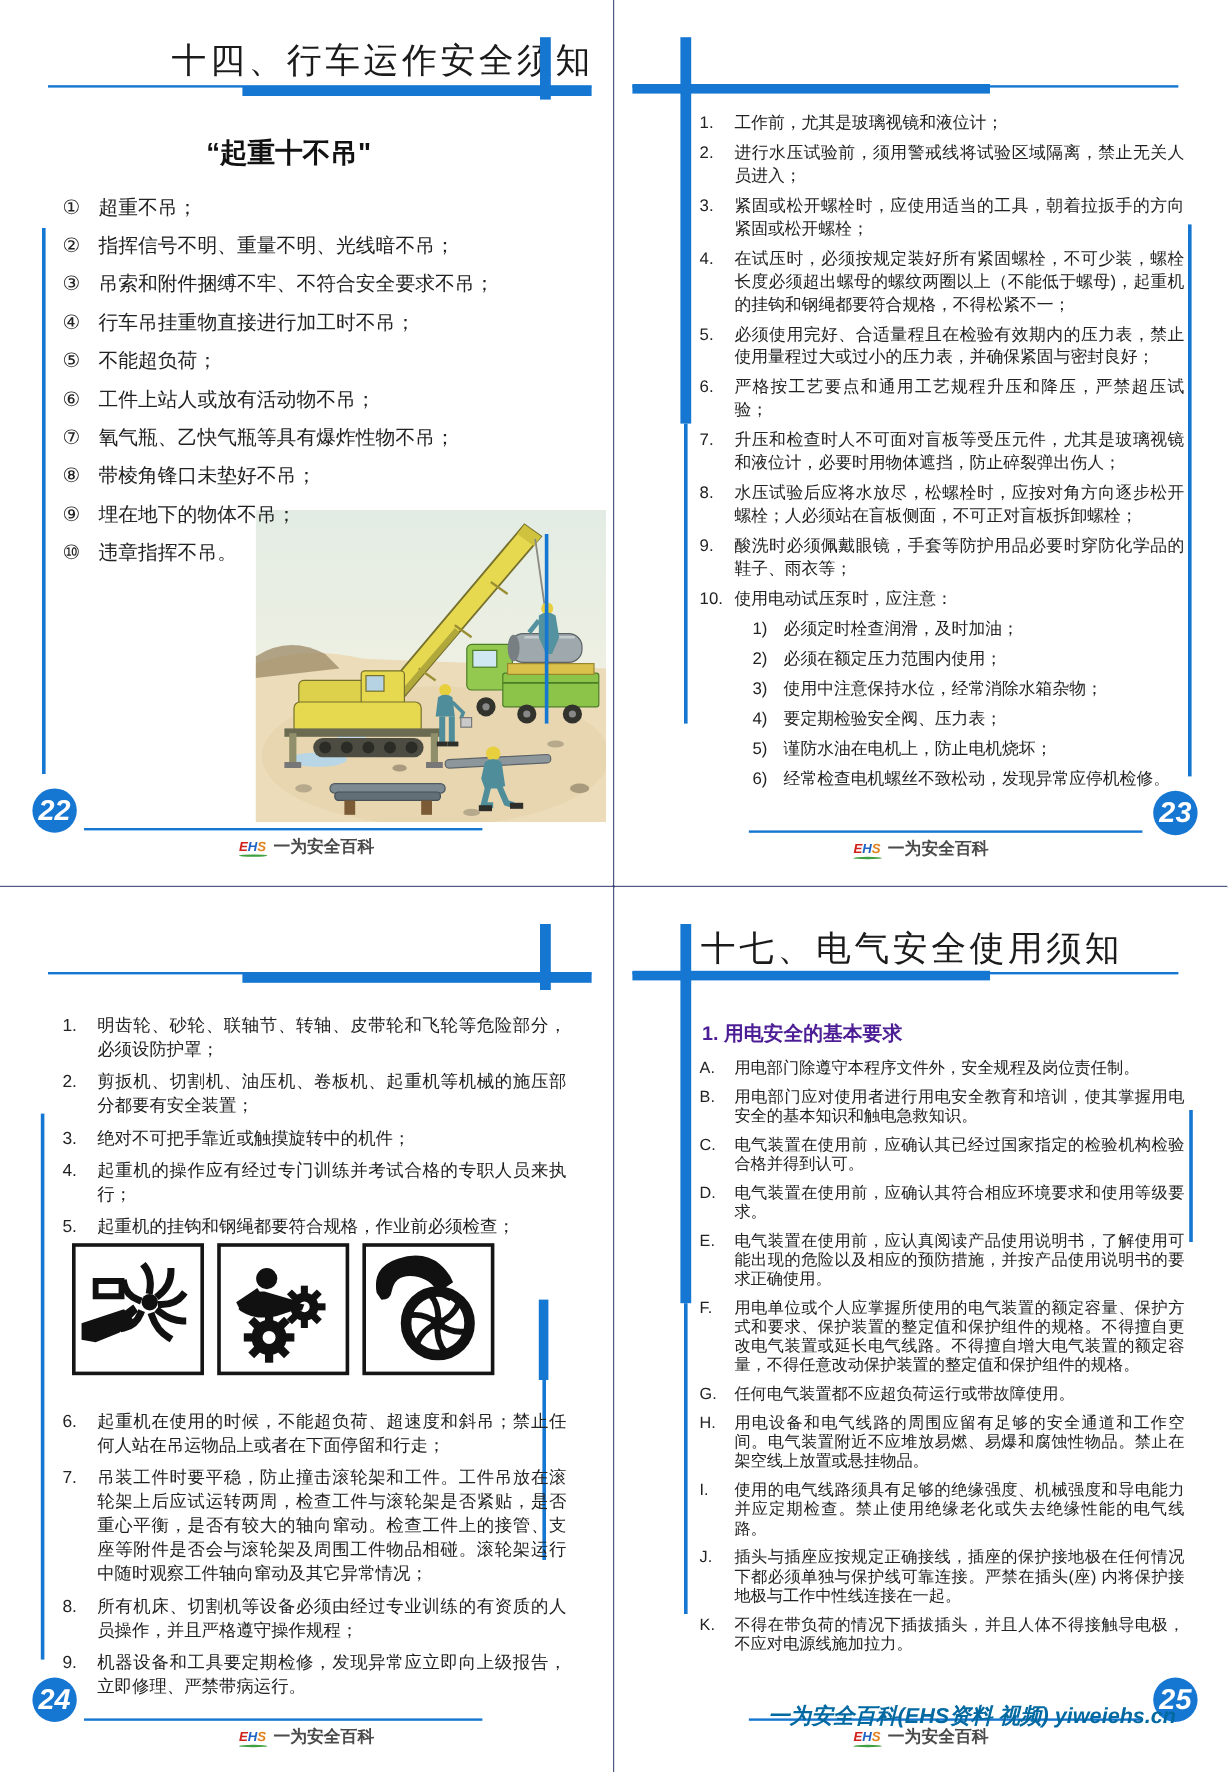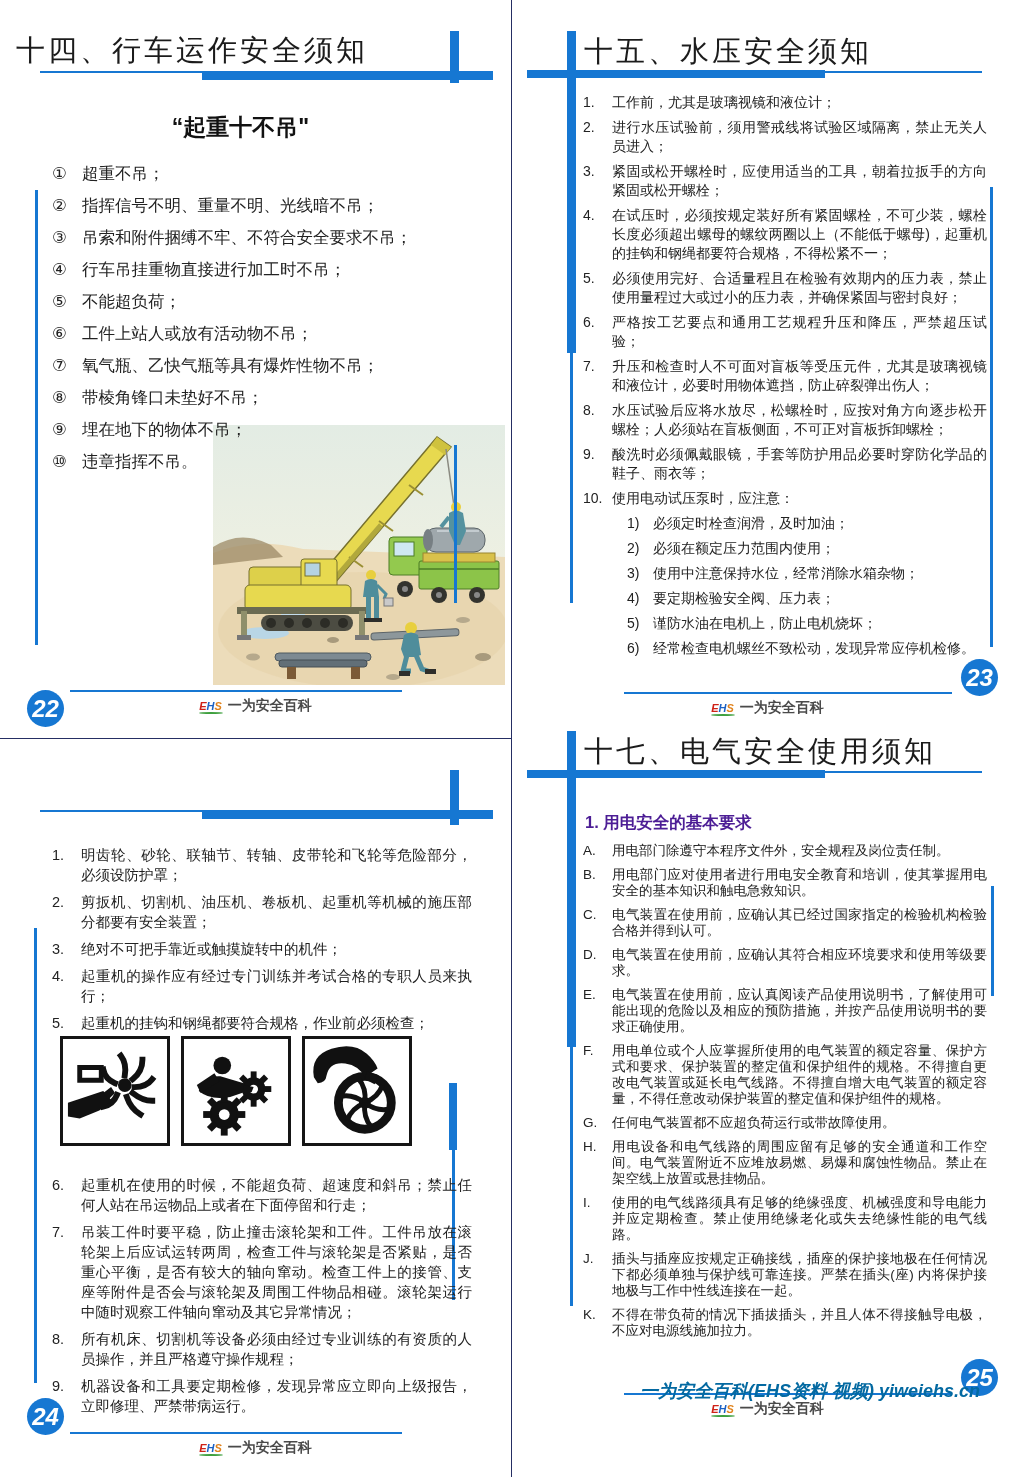--- a/index.html
+++ b/index.html
@@ -3,24 +3,24 @@
 <meta charset="utf-8">
 <style>
   *{margin:0;padding:0;box-sizing:border-box}
   html,body{background:#fff}
   body{font-family:"Liberation Sans","DejaVu Sans",sans-serif;color:#222}
   .canvas{position:relative;width:1023px;height:1477px;background:#fff;overflow:hidden}
   .divider-v{position:absolute;left:510px;top:0;width:2px;height:1477px;background:#252e63}
   .divider-h{position:absolute;left:0;top:738px;width:1023px;height:2px;background:#252e63}
 
   .page{position:absolute;width:511px;height:738px;background:#fff;overflow:hidden}
-  .p22{left:0;top:0}.p23{left:512px;top:0}.p24{left:0;top:739px}.p25{left:512px;top:700px}
+  .p22{left:0;top:0}.p23{left:512px;top:0}.p24{left:0;top:739px}.p25{left:512px;top:739px}
 
   .title{position:absolute;font-size:29px;letter-spacing:3px;color:#1b1b1b;white-space:nowrap;font-weight:500}
-  .tc{left:0;right:16px;text-align:left;padding-left:16px;top:31px}
+  .tc{left:0;right:16px;text-align:right;padding-left:16px;top:31px}
   .tl{left:72px;top:32px}
 
   .hthin{position:absolute;height:2px;background:#1677d2}
   .hthick{position:absolute;height:8px;background:#1677d2}
   .vbar{position:absolute;width:9px;background:#1677d2}
   .vthin{position:absolute;width:3px;background:#1677d2}
 
   .p22 .hthin{left:40px;top:71px;width:453px}
   .p22 .hthick{left:202px;top:72px;width:291px}
   .p22 .vbar{left:450px;top:31px;height:52px}
@@ -73,21 +73,21 @@
   .p25 .num{flex:0 0 29px}
 
   .icons{position:absolute;left:60px;top:297px;display:flex;gap:11px;z-index:2}
   .wicon{width:110px;height:110px;border:3px solid #151515;background:#fff;display:flex;align-items:center;justify-content:center}
   .wicon svg{width:98px;height:98px}
 
   .illus{position:absolute;left:213px;top:425px;width:292px;height:260px;z-index:1}
 
   .pagenum{position:absolute;width:37px;height:37px;border-radius:50%;background:#1677d2;color:#fff;
     font-weight:bold;font-style:italic;font-size:24px;display:flex;align-items:center;justify-content:center;z-index:4}
-  .p22 .pagenum{left:27px;top:690px}
+  .p22 .pagenum{left:27px;top:657px}
   .p23 .pagenum{left:449px;top:659px}
   .p24 .pagenum{left:27px;top:659px}
   .p25 .pagenum{left:449px;top:659px}
 
   .fline{position:absolute;height:2px;background:#1677d2;z-index:2}
   .p22 .fline{left:70px;top:690px;width:332px}
   .p23 .fline{left:112px;top:692px;width:328px}
   .p24 .fline{left:70px;top:693px;width:332px}
   .p25 .fline{left:112px;top:693px;width:328px}
 
@@ -262,21 +262,20 @@
     <div class="vthin aright"></div>
     <div class="pagenum">22</div>
     <div class="fline"></div>
     <div class="brandrow">
       <span class="ehs"><span class="le">E</span><span class="lh">H</span><span class="ls">S</span></span>
       <span class="brandlabel">一为安全百科</span>
     </div>
   </section>
 
   <section class="page p23">
-    <h1 class="title tl">十五、水压安全须知</h1>
     <div class="hthin"></div>
     <div class="hthick"></div>
     <div class="vbar"></div>
     <div class="vthin lthin"></div>
     <div class="vthin aright"></div>
 
     <div class="list">
 
         <div class="item">
           <span class="num">1.</span>

